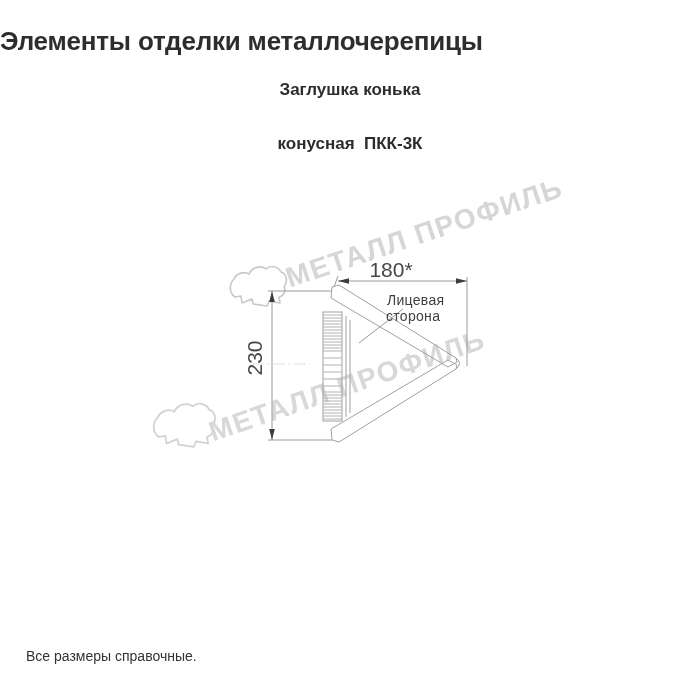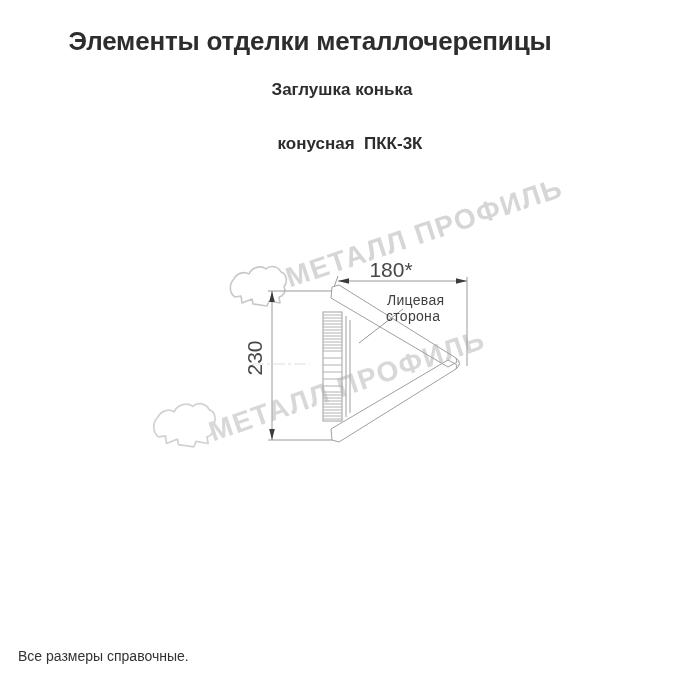--- a/index.html
+++ b/index.html
@@ -6,25 +6,25 @@
   body{
     width:700px;height:700px;background:#ffffff;
     font-family:"Liberation Sans","DejaVu Sans",sans-serif;
     color:#2d2d2d;overflow:hidden;
   }
   .page{position:relative;width:700px;height:700px;background:#fff;}
 
   
   .title{
     position:absolute;top:26px;left:0;width:620px;
-    text-align:center;font-size:26px;font-weight:bold;
+    font-size:26px;font-weight:bold;
     letter-spacing:-0.2px;color:#2d2d2d;
   }
   .subtitle{
-    position:absolute;top:80px;left:8px;width:668px;
+    position:absolute;top:80px;left:16px;width:668px;
     text-align:center;font-size:17px;font-weight:bold;
     line-height:20px;color:#2d2d2d;
   }
   .subtype{
     position:absolute;top:134px;left:0;width:700px;
     text-align:center;font-size:17px;font-weight:bold;
     color:#2d2d2d;white-space:pre;
   }
 
   
@@ -37,21 +37,21 @@
   .wm2-text{left:210px;top:417px;color:#d8d8d8;transform:rotate(-19deg);}
   .wm-cloud{position:absolute;z-index:1;}
   .wm1-cloud{left:226px;top:263px;}
   .wm2-cloud{left:149px;top:399px;}
 
   
   .drawing{position:absolute;left:0;top:0;z-index:2;}
 
   
   .footer{
-    position:absolute;left:18px;top:648px;width:660px;
+    position:absolute;left:26px;top:648px;width:660px;
     font-size:14px;line-height:17px;color:#333333;
   }
 </style>
 </head>
 <body>
 
 <div class="page">
 
   <div class="title">Элементы отделки металлочерепицы</div>
   <div class="subtitle">

